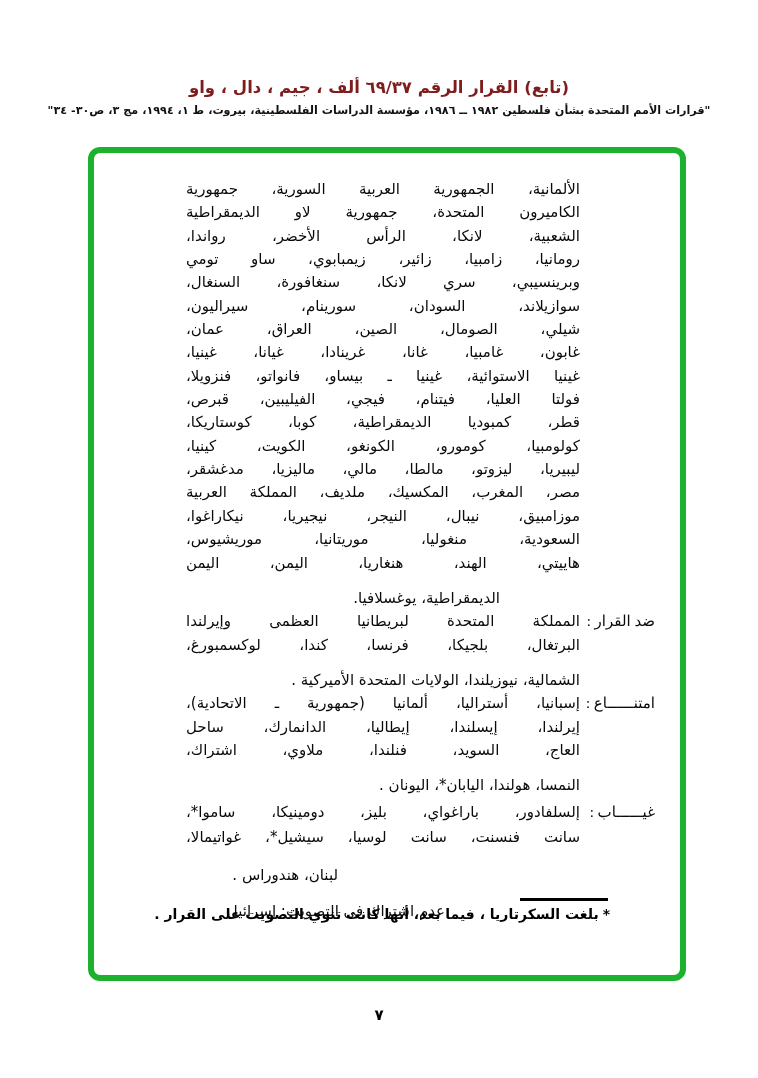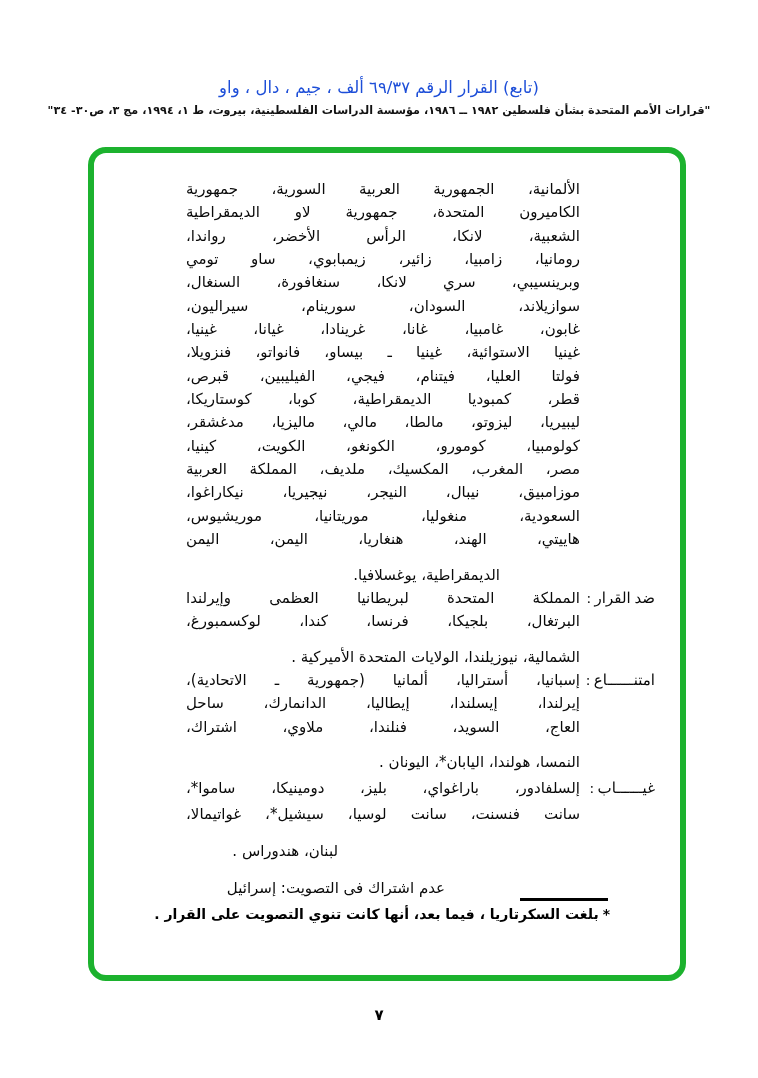--- a/index.html
+++ b/index.html
@@ -1,25 +1,25 @@
 <!DOCTYPE html>
 <html lang="ar" dir="rtl"><head>
 <meta charset="utf-8">
 <style>
   html,body{margin:0;padding:0;background:#ffffff;}
   body{font-family:"DejaVu Sans",sans-serif;color:#0a0a0a;}
   .page{position:relative;width:758px;height:1078px;background:#fff;overflow:hidden;direction:rtl;}
 
   .hdr-title{position:absolute;top:78px;left:0;right:0;text-align:center;
-    font-size:16.5px;font-weight:normal;letter-spacing:0;color:#1d4ed8;}
+    font-size:16.5px;font-weight:bold;letter-spacing:0;color:#7f1d1d;}
   .hdr-src{position:absolute;top:104px;left:0;right:0;text-align:center;
     font-size:11.2px;font-weight:bold;color:#111;}
 
   .gbox{position:absolute;left:88px;top:147px;width:598px;height:834px;
-    box-sizing:border-box;border:6px solid #1cb22e;border-radius:18px;background:#fff;}
+    box-sizing:border-box;border:6px solid #1cb22e;border-radius:12px;background:#fff;}
 
   .col{position:absolute;top:25px;right:100px;width:394px;
     font-size:15px;line-height:23.35px;direction:rtl;}
 
   .jline{text-align:justify;text-align-last:justify;}
   .rline{text-align:right;margin-top:12px;}
   .ind-80{margin-left:0;margin-right:80px;}
   .ind-242{margin-right:242px;white-space:nowrap;}
   .ind-135{margin-right:135px;white-space:nowrap;}
 
@@ -47,26 +47,27 @@
 
     <div class="col">
 
       <div>
         <div class="jline">الألمانية، الجمهورية العربية السورية، جمهورية</div>
         <div class="jline">الكاميرون المتحدة، جمهورية لاو الديمقراطية</div>
         <div class="jline">الشعبية، لانكا، الرأس الأخضر، رواندا،</div>
         <div class="jline">رومانيا، زامبيا، زائير، زيمبابوي، ساو تومي</div>
         <div class="jline">وبرينسيبي، سري لانكا، سنغافورة، السنغال،</div>
         <div class="jline">سوازيلاند، السودان، سورينام، سيراليون،</div>
+        <div class="jline">شيلي، الصومال، الصين، العراق، عمان،</div>
         <div class="jline">غابون، غامبيا، غانا، غرينادا، غيانا، غينيا،</div>
         <div class="jline">غينيا الاستوائية، غينيا ـ بيساو، فانواتو، فنزويلا،</div>
         <div class="jline">فولتا العليا، فيتنام، فيجي، الفيليبين، قبرص،</div>
         <div class="jline">قطر، كمبوديا الديمقراطية، كوبا، كوستاريكا،</div>
+        <div class="jline">كولومبيا، كومورو، الكونغو، الكويت، كينيا،</div>
         <div class="jline">ليبيريا، ليزوتو، مالطا، مالي، ماليزيا، مدغشقر،</div>
-        <div class="jline">كولومبيا، كومورو، الكونغو، الكويت، كينيا،</div>
         <div class="jline">مصر، المغرب، المكسيك، ملديف، المملكة العربية</div>
         <div class="jline">موزامبيق، نيبال، النيجر، نيجيريا، نيكاراغوا،</div>
         <div class="jline">السعودية، منغوليا، موريتانيا، موريشيوس،</div>
         <div class="jline">هاييتي، الهند، هنغاريا، اليمن، اليمن</div>
         <div class="rline ind-80">الديمقراطية، يوغسلافيا.</div>
       </div>
 
       <div class="section">
         <div class="sec-label">ضد القرار :</div>
         <div class="jline">المملكة المتحدة لبريطانيا العظمى وإيرلندا</div>

